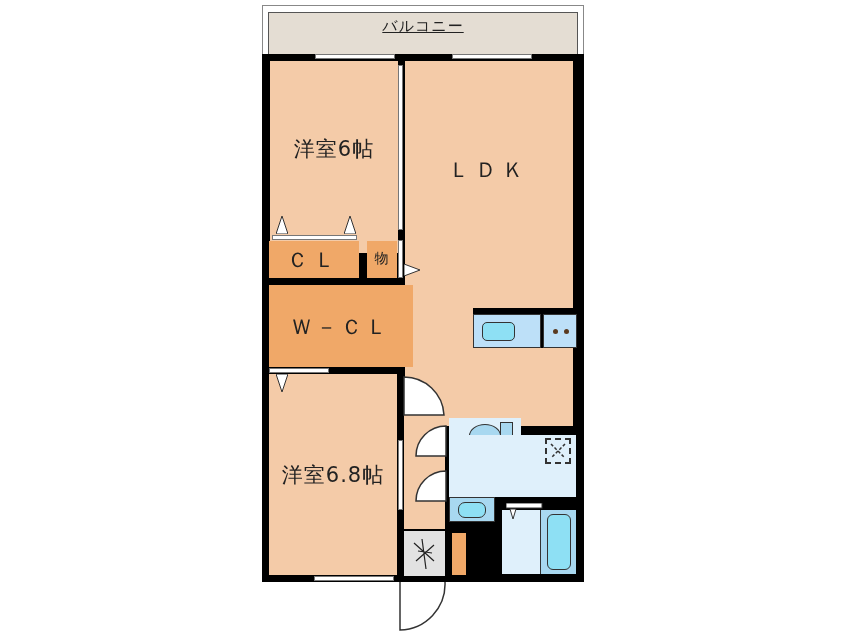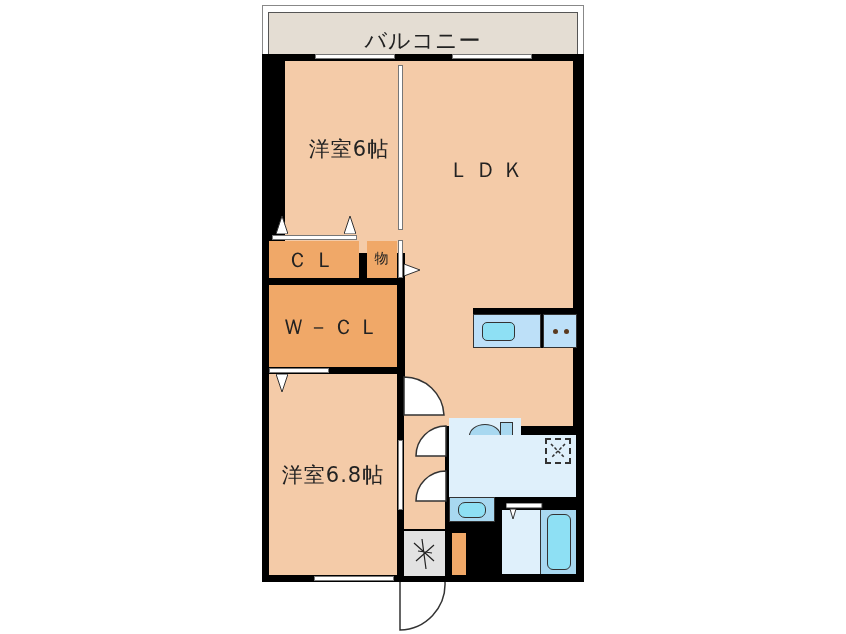--- a/index.html
+++ b/index.html
@@ -10,44 +10,44 @@
   .room-dark { background:#f0a868; }
   .wet { background:#dff0fb; }
   .label { position:absolute; color:#222; font-size:21px; letter-spacing:1px; text-align:center; white-space:nowrap; font-family:"DejaVu Sans", sans-serif; }
   .win { position:absolute; background:#fff; border:1px solid #777; box-sizing:border-box; }
 </style>
 </head>
 <body>
 
 <div class="abs" style="left:262px;top:5px;width:322px;height:50px;border:1.5px solid #888;background:#fff;"></div>
 <div class="abs" style="left:268px;top:12px;width:310px;height:43px;background:#e4ddd3;border:1.5px solid #555;">
-  <div class="label" style="left:0;right:0;top:13px;font-size:22px;">バルコニー</div>
+  <div class="label" style="left:0;right:0;top:4px;font-size:15px;text-decoration:underline;">バルコニー</div>
 </div>
 
 <div class="wall" style="left:262px;top:54px;width:322px;height:528px;"></div>
 
-<div class="abs room-light" style="left:285px;top:61px;width:128px;height:192px;">
+<div class="abs room-light" style="left:270px;top:61px;width:128px;height:192px;">
   <div class="label" style="left:0;right:0;top:74px;">洋室6帖</div>
 </div>
 
 <div class="abs room-light" style="left:405px;top:61px;width:168px;height:365px;">
   <div class="label" style="left:0;right:0;top:95px;letter-spacing:6px;">ＬＤＫ</div>
 </div>
 
 <div class="abs room-light" style="left:405px;top:340px;width:140px;height:74px;"></div>
 
 <div class="abs room-dark" style="left:269px;top:241px;width:90px;height:37px;">
   <div class="label" style="left:0;right:0;top:5px;letter-spacing:6px;">ＣＬ</div>
 </div>
 
 <div class="abs room-dark" style="left:367px;top:241px;width:30px;height:37px;">
   <div class="label" style="left:0;right:0;top:9px;font-size:14px;">物</div>
 </div>
 
-<div class="abs room-dark" style="left:269px;top:285px;width:128px;height:82px;">
+<div class="abs room-dark" style="left:269px;top:285px;width:144px;height:82px;">
   <div class="label" style="left:0;right:0;top:28px;letter-spacing:4px;">Ｗ－ＣＬ</div>
 </div>
 
 <div class="abs room-light" style="left:269px;top:374px;width:128px;height:201px;">
   <div class="label" style="left:0;right:0;top:87px;text-align:center;">洋室6.8帖</div>
 </div>
 
 <div class="abs room-light" style="left:404px;top:414px;width:41px;height:115px;"></div>
 
 <div class="abs" style="left:404px;top:531px;width:41px;height:45px;background:#e2e2e2;">

